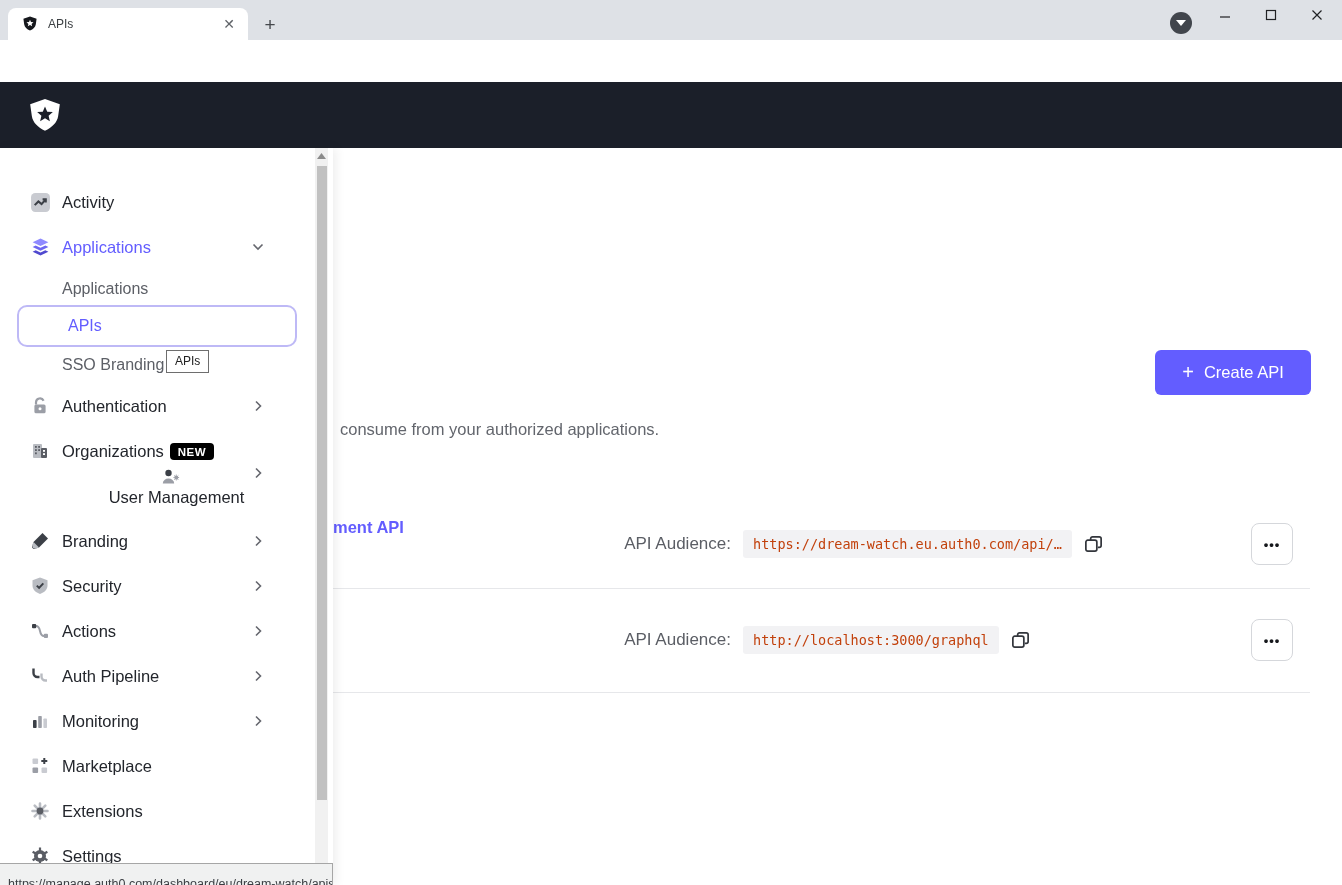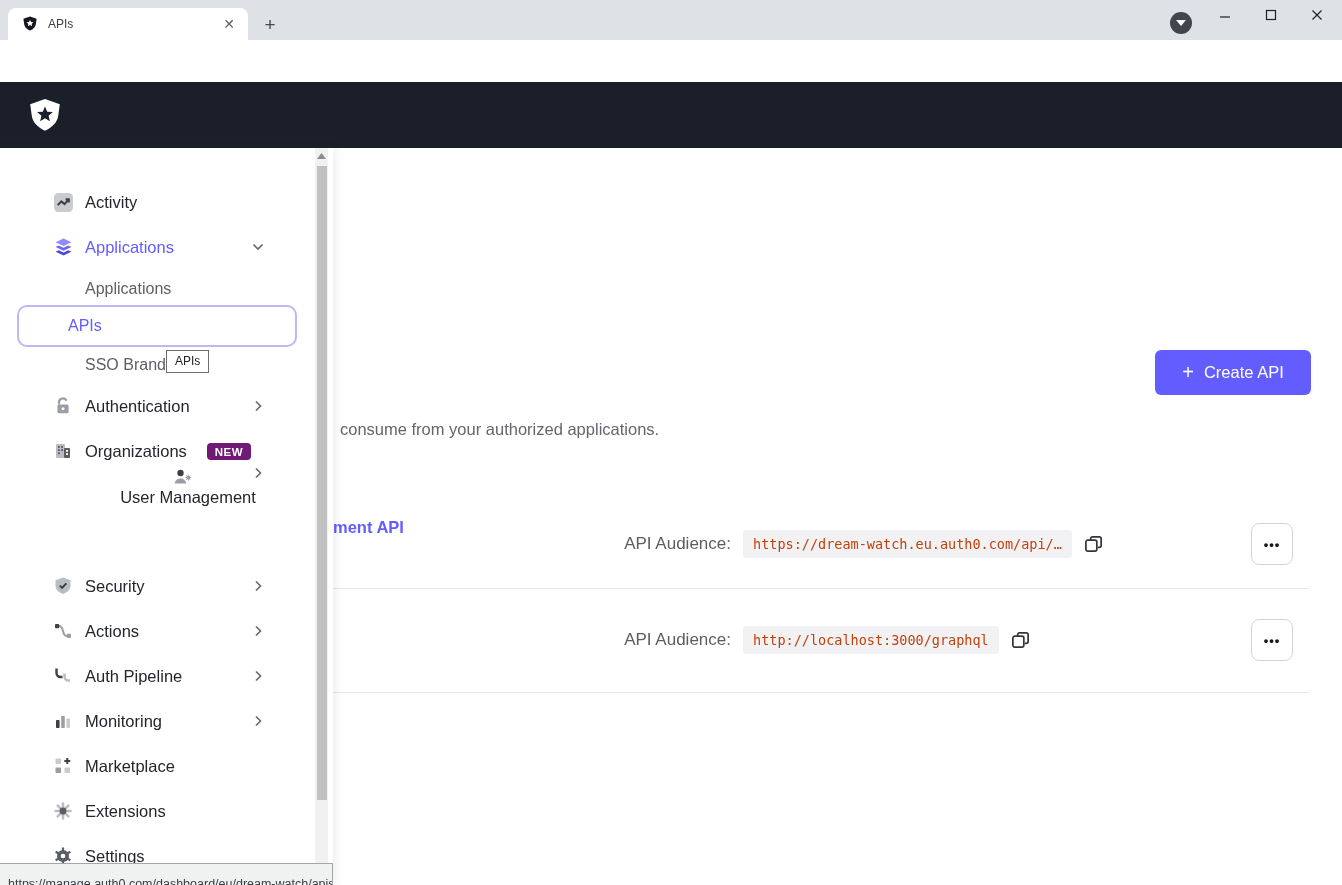--- a/index.html
+++ b/index.html
@@ -86,27 +86,27 @@
   .dots-btn { position:absolute; left:1251px; width:42px; height:42px; background:#fff; border:1px solid #d5d7db;
     border-radius:8px; display:flex; align-items:center; justify-content:center; color:#16181c;
     font-size:13px; letter-spacing:1px; font-weight:bold; }
   .dots-btn.r1 { top:375px; } .dots-btn.r2 { top:471px; }
   .divider { position:absolute; left:333px; width:977px; height:1px; background:#e6e7ea; }
   .div1 { top:440px; } .div2 { top:544px; }
 
   
   .sidebar { position:absolute; left:0; top:148px; width:333px; height:737px; background:#fff;
     box-shadow:3px 0 10px rgba(0,0,0,.07); z-index:5; }
-  .nav-item { position:absolute; left:0; width:313px; height:36px; display:flex; align-items:center; padding-left:52px; }
+  .nav-item { position:absolute; left:0; width:313px; height:36px; display:flex; align-items:center; padding-left:29px; }
   .nav-icon { width:22px; height:22px; display:flex; align-items:center; justify-content:center; flex:none; }
   .nav-label { margin-left:11px; font-size:16.5px; color:#23262c; white-space:nowrap; }
   .nav-label.sub { margin-left:33px; color:#5c5f66; font-size:16px; }
   .nav-label.accent { color:#635dff; }
   .chev { position:absolute; right:48px; width:14px; height:14px; }
-  .new-badge { margin-left:20px; background:#701a75; color:#fff; font-size:11.5px; font-weight:bold;
+  .new-badge { margin-left:6px; background:#000000; color:#fff; font-size:11.5px; font-weight:bold;
     letter-spacing:.5px; border-radius:4px; padding:3px 8px 2px; }
   .apis-selected { position:absolute; left:17px; top:157px; width:280px; height:42px;
     border:2px solid #beb9f6; border-radius:10px; background:#fff; display:flex; align-items:center; padding-left:49px; }
   .apis-selected .nav-label { margin-left:0; color:#635dff; font-size:16px; }
   .tooltip { position:absolute; left:166px; top:202px; background:#fff; border:1px solid #6e6e6e;
     padding:3px 8px 4px; font-size:12px; color:#222; z-index:8; }
   
   .sb-track { position:absolute; left:315px; top:0; width:13px; height:737px; background:#f1f1f1; }
   .sb-up { position:absolute; left:0; top:0; width:13px; height:15px; display:flex; align-items:center; justify-content:center; }
   .sb-thumb { position:absolute; left:1.5px; top:18px; width:10px; height:634px; background:#c1c1c1; }
@@ -416,20 +416,32 @@
             <circle cx="15.3" cy="10.5" r="2" fill="#9b9ea6"></circle>
             <path d="M15.3 7.6 v1 M15.3 12.4 v1 M12.5 10.5 h1 M17.1 10.5 h1 M13.3 8.5 l.7.7 M16.6 12.1 l.7.7 M17.3 8.5 l-.7.7 M14 12.1 l-.7.7" stroke="#9b9ea6" stroke-width="1"></path>
           </svg>
       </span>
       <span class="nav-label">User Management</span>
       <svg class="chev" viewBox="0 0 14 14">
           <path d="M5 2.5 L9.5 7 5 11.5" fill="none" stroke="#65676e" stroke-width="1.6"></path>
         </svg>
     </div>
 
+    <div class="nav-item" style="top:375px;">
+      <span class="nav-icon">
+        <svg width="20" height="20" viewBox="0 0 20 20">
+            <path d="M12.5 2 L18 7.5 9 16.5 3.5 18 2 16.5 3.5 11 Z" fill="#3c4047"></path>
+            <path d="M3.5 11 L9 16.5 6.5 17.5 2.8 17.2 2.5 13.5 Z" fill="#b9bcc2"></path>
+          </svg>
+      </span>
+      <span class="nav-label">Branding</span>
+      <svg class="chev" viewBox="0 0 14 14">
+          <path d="M5 2.5 L9.5 7 5 11.5" fill="none" stroke="#65676e" stroke-width="1.6"></path>
+        </svg>
+    </div>
 
     <div class="nav-item" style="top:420px;">
       <span class="nav-icon">
         <svg width="20" height="20" viewBox="0 0 20 20">
             <path d="M10 1.5 L17.5 4.3 V9.5 c0 4.2-3.1 6.8-7.5 8.5 C5.6 16.3 2.5 13.7 2.5 9.5 V4.3 Z" fill="#b9bcc2"></path>
             <path d="M6.8 9.6 l2.3 2.3 4.2-4.6" stroke="#3c4047" stroke-width="2" fill="none"></path>
           </svg>
       </span>
       <span class="nav-label">Security</span>
       <svg class="chev" viewBox="0 0 14 14">

